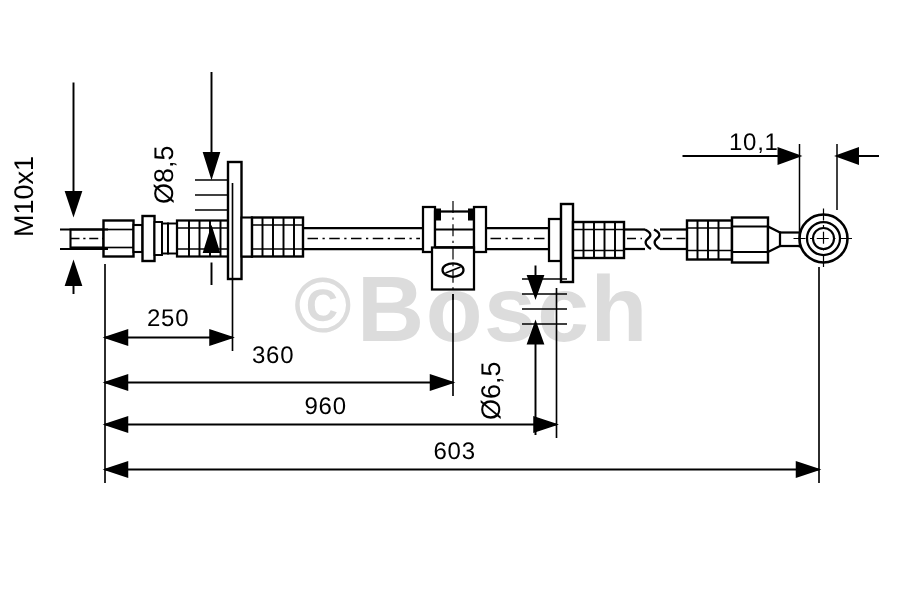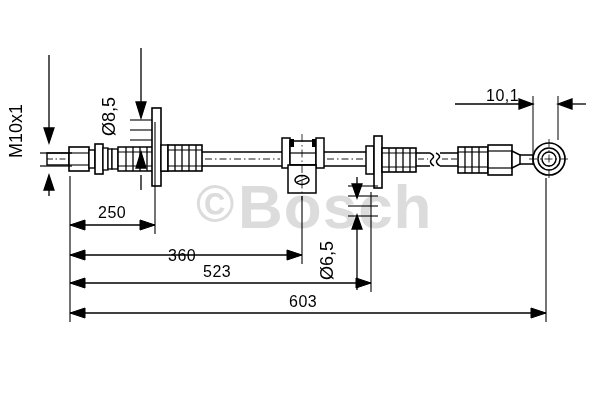--- a/index.html
+++ b/index.html
@@ -262,19 +262,19 @@
   <div class="lbl rot90" style="left:25px; top:140px; font-size:18px;">M10x1</div>
 
   <div class="lbl rot90" style="left:118px; top:118px; font-size:18px;">Ø8,5</div>
 
   <div class="lbl rot90" style="left:336px; top:262px; font-size:18px;">Ø6,5</div>
 
   <div class="lbl dim-num" style="left:486px; top:88px;">10,1</div>
 
   <div class="lbl dim-num" style="left:98px; top:205px;text-align:center;">250</div>
 
-  <div class="lbl dim-num" style="left:168px; top:248px;text-align:center;">360</div>
-
-  <div class="lbl dim-num" style="left:203px; top:264px;">523</div>
+  <div class="lbl dim-num" style="left:168px; top:230px;text-align:center;">360</div>
+
+  <div class="lbl dim-num" style="left:203px; top:264px;">960</div>
 
   <div class="lbl dim-num" style="left:289px; top:294px;">603</div>
 
 </div>
 
 </body></html>

